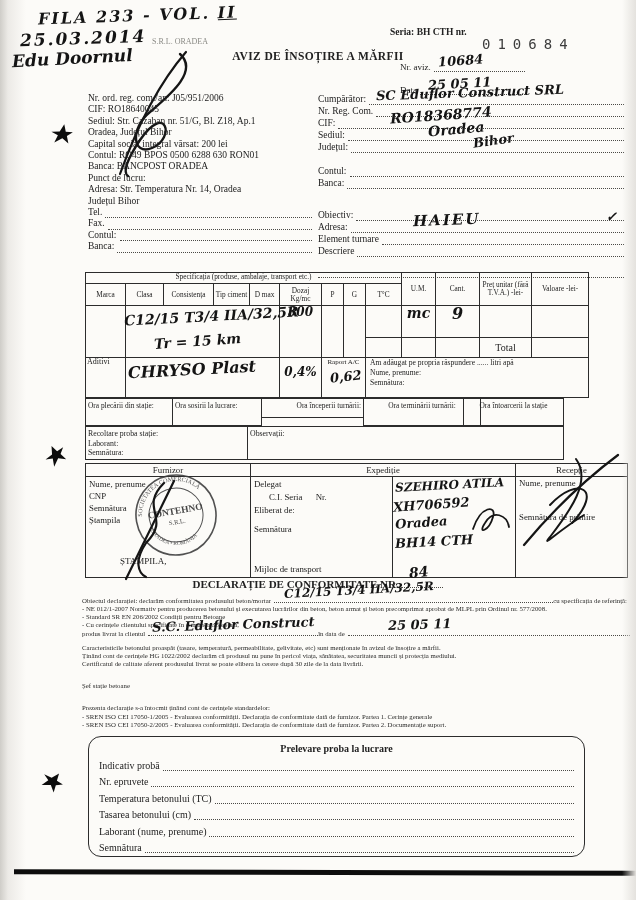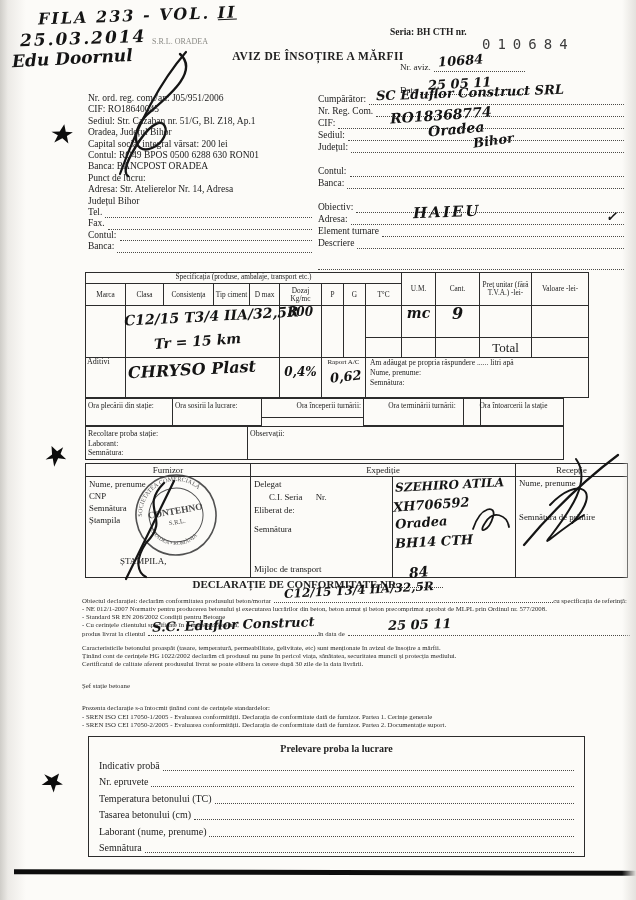--- a/index.html
+++ b/index.html
@@ -65,21 +65,21 @@
 
   <div class="abs leftcol" style="left:88px;top:93px;width:224px;">
     <div>Nr. ord. reg. com./an: J05/951/2006</div>
     <div>CIF: RO18640045</div>
     <div>Sediul: Str. Cazaban nr. 51/G, Bl. Z18, Ap.1</div>
     <div>Oradea, Județul Bihor</div>
     <div>Capital social integral vărsat: 200 lei</div>
     <div>Contul: RO49 BPOS 0500 6288 630 RON01</div>
     <div>Banca: BANCPOST ORADEA</div>
     <div>Punct de lucru:</div>
-    <div>Adresa: Str. Atelierelor Nr. 14, Adresa</div>
+    <div>Adresa: Str. Temperatura Nr. 14, Oradea</div>
     <div>Județul Bihor</div>
     <div class="frow">
         <span class="lb">Tel.</span>
         <span class="dots"></span>
       </div>
     <div class="frow">
         <span class="lb">Fax.</span>
         <span class="dots"></span>
       </div>
     <div class="frow">
@@ -118,21 +118,21 @@
       <span class="abs hw" style="left:155px;top:-7px;font-size:13px;transform:rotate(-8deg);">Bihor</span>
       </div>
     <div class="frow" style="margin-top:12px;">
         <span class="lb">Contul:</span>
         <span class="dots"></span>
       </div>
     <div class="frow">
         <span class="lb">Banca:</span>
         <span class="dots"></span>
       </div>
-    <div class="frow" style="margin-top:12px;">
+    <div class="frow" style="margin-top:20px;">
         <span class="lb">Obiectiv:</span>
         <span class="dots"></span>
       </div>
     <div class="frow">
         <span class="lb">Adresa:</span>
         <span class="dots"></span>
       <span class="abs hw" style="left:95px;top:-8px;font-size:15px;letter-spacing:2px;transform:rotate(-2deg);">HAIEU</span>
       </div>
     <div class="frow">
         <span class="lb">Element turnare</span>
@@ -195,21 +195,21 @@
       <td></td>
       <td><span class="hw" style="font-size:14px;">mc</span></td>
       <td><span class="hw" style="font-size:16px;">9</span></td>
       <td></td>
       <td></td>
     </tr>
     <tr style="height:20px;">
       <td></td>
       <td></td>
       <td></td>
-      <td style="vertical-align:middle;font-size:13px;">Total</td>
+      <td style="vertical-align:middle;font-size:10px;">Total</td>
       <td></td>
     </tr>
     <tr style="height:40px;">
       <td style="text-align:left;font-size:8px;">Aditivi</td>
       <td colspan="4" style="position:relative;">
         <span class="hw" style="position:absolute;left:2px;top:4px;font-size:16px;transform:rotate(-3deg);">CHRYSO Plast</span>
       </td>
       <td><span class="hw" style="font-size:12px;position:relative;top:8px;">0,4%</span></td>
       <td colspan="2" style="position:relative;font-size:7px;">
         <span>Raport A/C</span>
@@ -334,21 +334,21 @@
     </div>
     <div>Caracteristicile betonului proaspăt (tasare, temperatură, permeabilitate, gelivitate, etc) sunt menționate în avizul de însoțire a mărfii.</div>
     <div>Ținând cont de cerințele HG 1022/2002 declarăm că produsul nu pune în pericol viața, sănătatea, securitatea muncii și protecția mediului.</div>
     <div>Certificatul de calitate aferent produsului livrat se poate elibera la cerere după 30 zile de la data livrării.</div>
     <div style="margin-top:14px;">Șef stație betoane</div>
     <div style="margin-top:14px;">Prezenta declarație s-a întocmit ținând cont de cerințele standardelor:</div>
     <div>- SREN ISO CEI 17050-1/2005 - Evaluarea conformității. Declarația de conformitate dată de furnizor. Partea 1. Cerințe generale</div>
     <div>- SREN ISO CEI 17050-2/2005 - Evaluarea conformității. Declarația de conformitate dată de furnizor. Partea 2. Documentație suport.</div>
   </div>
 
-  <div class="abs prelev" style="left:88px;top:736px;width:497px;height:121px;">
+  <div class="abs prelev" style="left:88px;top:736px;width:497px;height:121px;border-radius:13px;">
     <div class="b" style="text-align:center;font-size:10px;margin-top:6px;">Prelevare proba la lucrare</div>
     <div class="frow">
         <span class="lb">Indicativ probă</span>
         <span class="dots"></span>
       </div>
     <div class="frow">
         <span class="lb">Nr. epruvete</span>
         <span class="dots"></span>
       </div>
     <div class="frow">

